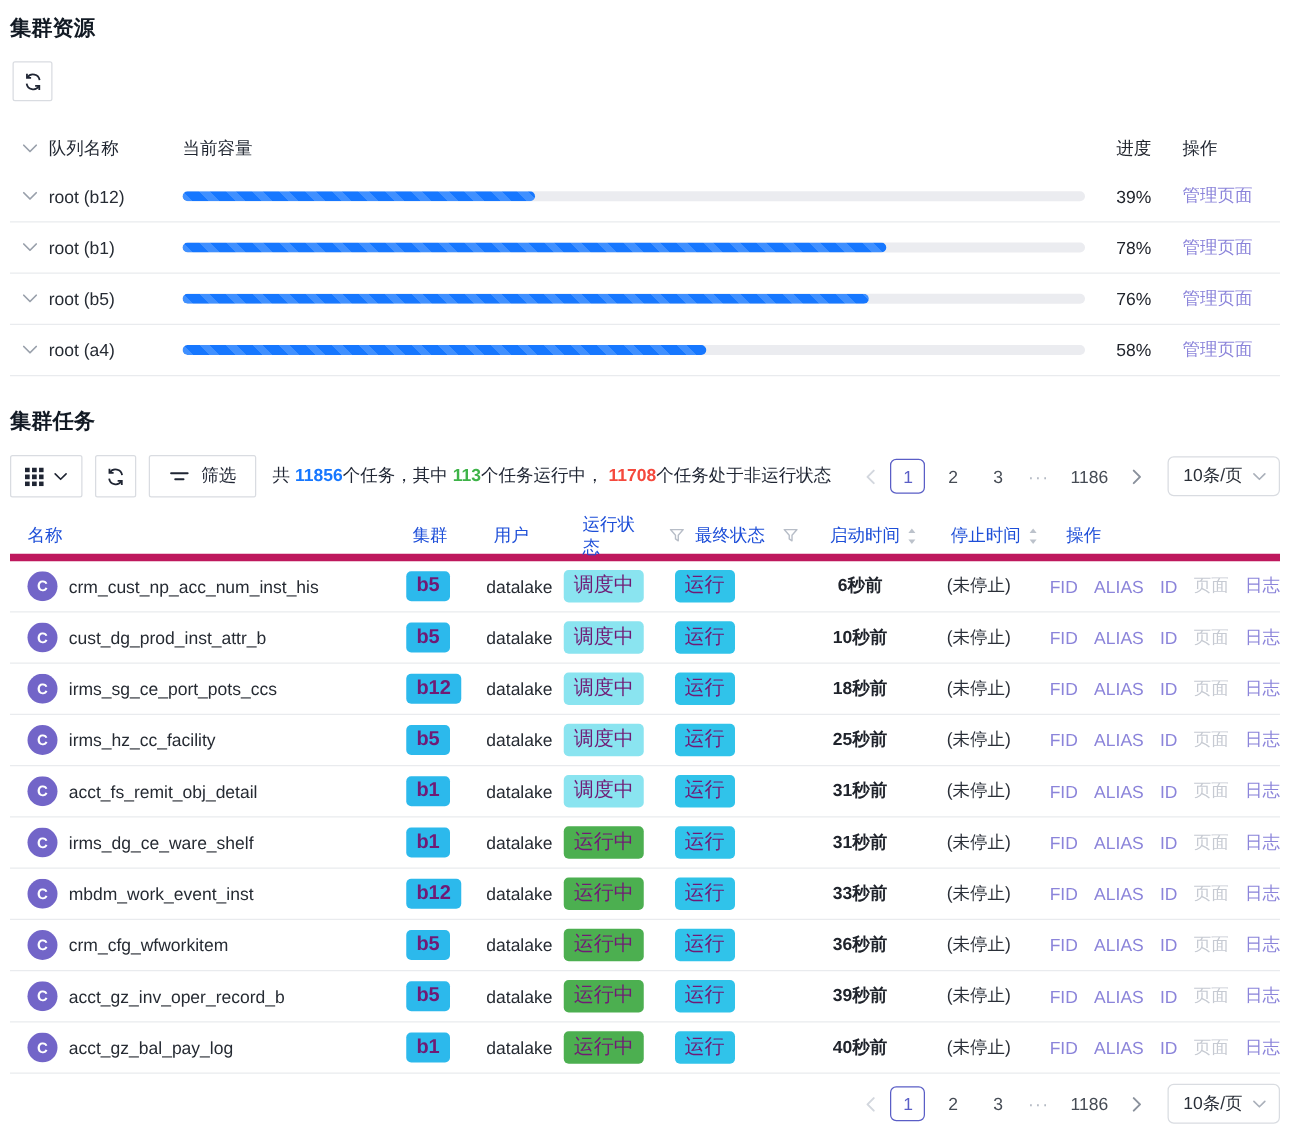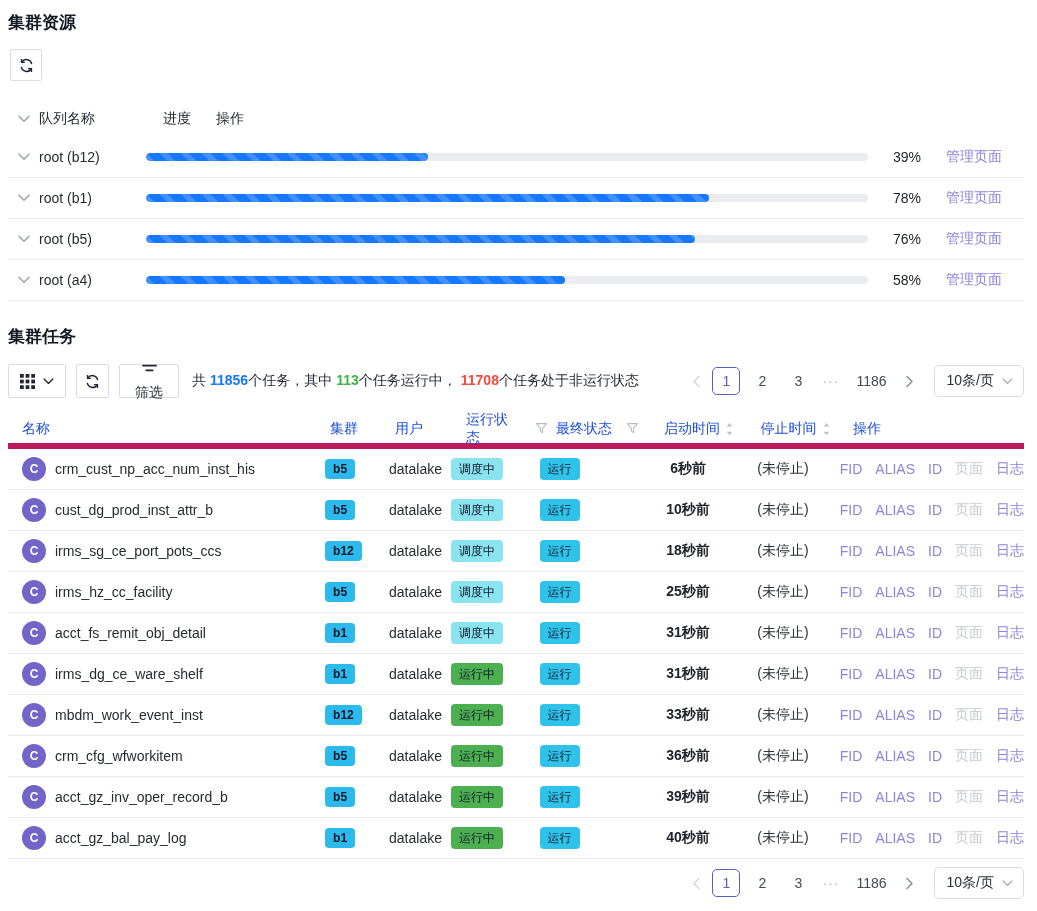--- a/index.html
+++ b/index.html
@@ -38,21 +38,21 @@
     background:repeating-linear-gradient(45deg,#4090ff 0 6px,#1677ff 6px 15px);
   }
   .chev { display:inline-flex; }
   .link { color:#8b84da; text-decoration:none; cursor:pointer; }
   .queue-name { color:#262b33; }
 
   
   .toolbar { margin-top:16px; display:flex; align-items:center; height:36px; }
   .grid-btn { width:58px; height:34px; gap:8px; }
   .refresh2 { width:33px; height:34px; margin-left:10px; }
-  .filter-btn { height:34px; padding:0 15px; margin-left:10px; gap:9px; color:#1f2533;flex-direction:column; }
+  .filter-btn { height:34px; padding:0 15px; margin-left:10px; gap:9px; color:#1f2533; }
   .summary { margin-left:13px; color:#1f2533; white-space:nowrap; }
   .summary b { font-weight:700; }
   .n-blue  { color:#1677ff; }
   .n-green { color:#3eb348; }
   .n-red   { color:#f5493d; }
   .summary span { margin-right:4px; }
   .summary span:last-child { margin-right:0; }
 
   
   .pagination { margin-left:auto; display:flex; align-items:center; }
@@ -87,21 +87,21 @@
   .tc-run.center, .tc-final.center { justify-content:flex-start; padding-left:0; }
   .hdr-ico { display:inline-flex; cursor:pointer; }
 
   .avatar {
     width:24px; height:24px; border-radius:50%; background:#7265c8; color:#fff;
     font-size:12px; font-weight:700; display:inline-flex; align-items:center;
     justify-content:center; flex:none;
   }
   .task-name { color:#262b33; white-space:nowrap; }
   .badge {
-    display:inline-block; border-radius:4px; color:#0f172a; font-size:12px;
+    display:inline-block; border-radius:4px; color:#701a75; font-size:16px;
     line-height:1; white-space:nowrap;
   }
   .badge.cluster { background:#2cb9ec; font-weight:700; padding:4px 8px; }
   .badge.status  { padding:5px 8px; }
   .badge.scheduling { background:#8ae4f0; }
   .badge.running    { background:#4caf50; }
   .badge.final      { background:#30c3ea; }
   .start-val { font-weight:700; color:#20242c; }
   .stop-val  { color:#2a2f38; }
   .op-link { color:#8b84da; text-decoration:none; cursor:pointer; font-size:14px; white-space:nowrap; }
@@ -129,20 +129,23 @@
   <div class="res-table">
     <div class="res-header">
       <div class="c-queue">
         <span class="chev">
           <svg width="12" height="8" viewBox="0 0 12 8">
               <path d="M1 1.2l5 5 5-5" stroke="#99a0ab" stroke-width="1.4" fill="none" stroke-linecap="round" stroke-linejoin="round"></path>
             </svg>
         </span>
         <span>队列名称</span>
       </div>
+      <div class="c-bar">
+          <span>当前容量</span>
+        </div>
       <div class="c-pct">进度</div>
       <div class="c-act">操作</div>
     </div>
     <div id="res-rows">
   <div class="res-row">
     <div class="c-queue">
       <span class="chev">
         <svg width="12" height="8" viewBox="0 0 12 8">
                 <path d="M1 1.2l5 5 5-5" stroke="#99a0ab" stroke-width="1.4" fill="none" stroke-linecap="round" stroke-linejoin="round"></path>
               </svg>

